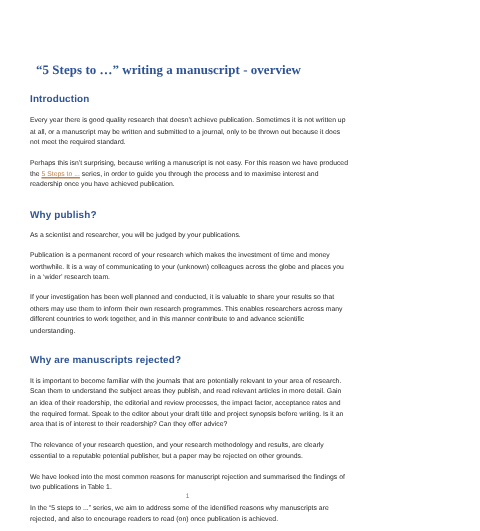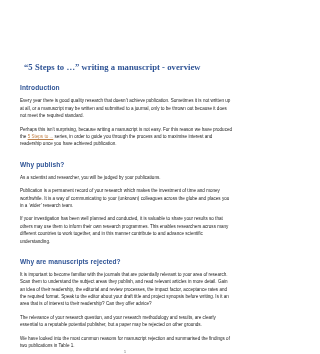--- a/index.html
+++ b/index.html
@@ -15,21 +15,20 @@
     -webkit-font-smoothing: antialiased;
   }
 
   .page {
     position: relative;
     width: 250px;
     height: 328px;
     background: #ffffff;
     box-sizing: border-box;
     padding: 41px 18px 0 20px;
-    margin-top: 21px;
   }
 
   .doc-title {
     font-family: "Liberation Serif", serif;
     font-size: 8.6px;
     font-weight: bold;
     color: #2e5395;
     line-height: 1.2;
     margin: 0 0 12px 4px;
     letter-spacing: 0.05px;

